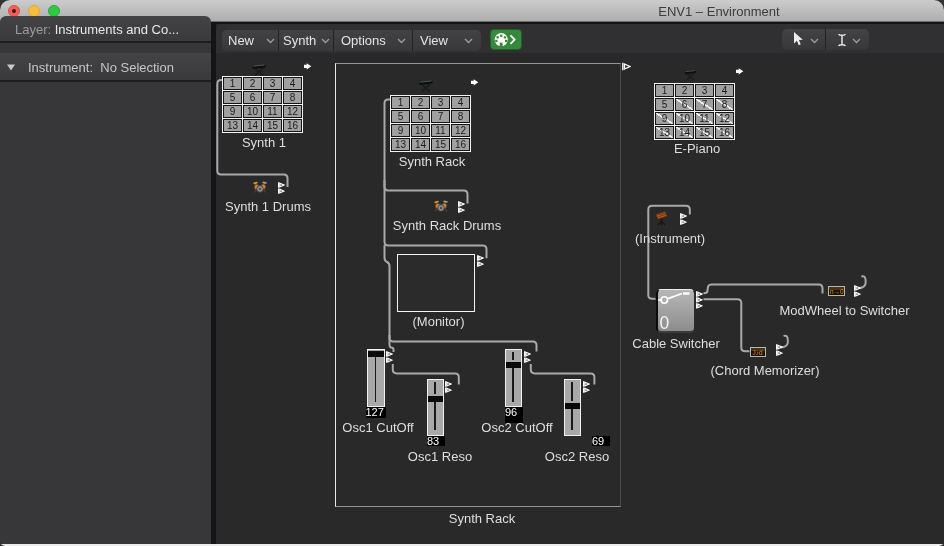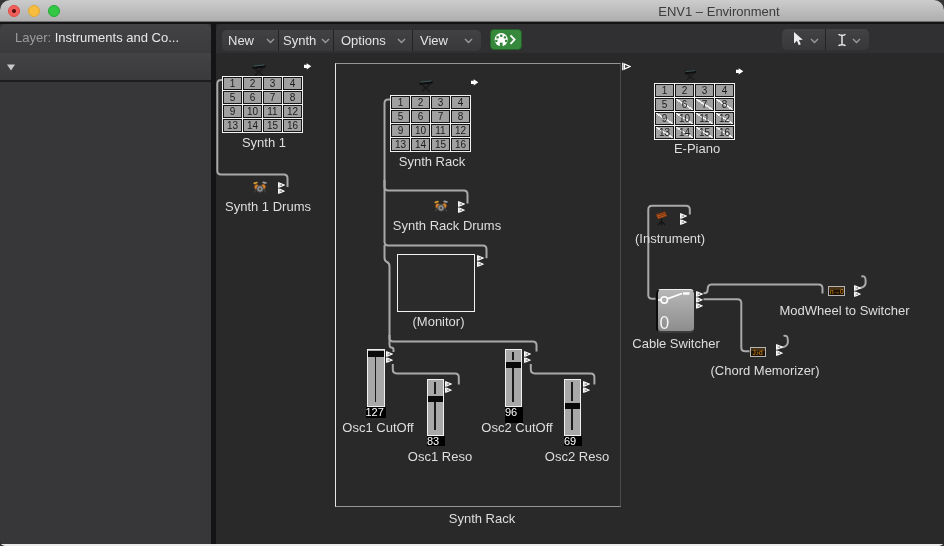--- a/index.html
+++ b/index.html
@@ -25,27 +25,28 @@
 </style></head>
 <body>
 <div id="win">
 <div id="tbar"></div>
 <div class="abs tl" style="left:8px;background:#f1605b;border:1px solid #e14b45"></div>
 <div class="abs" style="left:12px;top:9px;width:4px;height:4px;border-radius:50%;background:#4e100c"></div>
 <div class="abs tl" style="left:28px;background:#f6bd3f;border:1px solid #e2a730"></div>
 <div class="abs tl" style="left:48px;background:#32c844;border:1px solid #24a939"></div>
 <div class="abs" id="ttext">ENV1 – Environment</div>
 <div class="abs" id="side"></div>
-<div class="abs srow" style="top:24px;height:33px;border-radius:6px 6px 0 0;border-bottom:2px solid #1d1d1f">
+<div class="abs srow" style="top:16px;height:27px;border-radius:6px 6px 0 0;border-bottom:2px solid #1d1d1f">
       <span style="position:absolute;left:15px;top:6px"><span style="color:#9b9b9b">Layer: </span><span style="color:#e8e8e8">Instruments and Co...</span></span>
     </div>
 <div class="abs srow" style="top:53px;height:29px;border-bottom:2px solid #1d1d1f">
       <svg style="left:6.5px;top:11px" width="8" height="7" viewBox="0 0 8 7">
         <path d="M0,0.5 H8 L4,6.5 Z" fill="#c8c8c8"></path>
       </svg>
+      <span style="position:absolute;left:28px;top:7px">Instrument:&nbsp; No Selection</span>
     </div>
 <div class="abs" id="main"></div>
 <div class="abs" id="toolbar" style="left:216px;top:24px"></div>
 
 <div class="abs seg" style="left:222px;top:30px;width:259px;height:21px"></div>
 <div class="abs sep" style="left:278px;top:30px;height:21px"></div>
 <div class="abs sep" style="left:333px;top:30px;height:21px"></div>
 <div class="abs sep" style="left:412px;top:30px;height:21px"></div>
 <div class="abs mbtn" style="left:228px;top:30px;width:40px">New</div>
 <div class="abs mbtn" style="left:283px;top:30px;width:40px">Synth</div>
@@ -274,21 +275,21 @@
       <div class="ftr" style="top:2px;height:8px"></div>
       <div class="ftr" style="top:18px;height:34px"></div>
     </div>
 <div class="abs fval" style="left:505px;top:407px;width:18px;height:16px">96</div>
 <div class="abs lbl" style="left:517px;top:419.5px">Osc2 CutOff</div>
 <div class="abs fader" style="left:563.5px;top:379px;width:17.5px;height:56.5px">
       <div class="fth" style="top:23px"></div>
       <div class="ftr" style="top:2px;height:19px"></div>
       <div class="ftr" style="top:29px;height:21px"></div>
     </div>
-<div class="abs fval" style="left:564px;top:435.5px;width:18px;height:10.5px">69</div>
+<div class="abs fval" style="left:592px;top:435.5px;width:18px;height:10.5px">69</div>
 <div class="abs lbl" style="left:577px;top:449px">Osc2 Reso</div>
 <div class="abs lbl" style="left:482px;top:510.5px">Synth Rack</div>
 
 <svg class="abs" style="left:655px;top:210px" width="13" height="16" viewBox="0 0 13 16">
       <path d="M1,4.5 L10,1.5 L12,6 L3,9 Z" fill="#c2591f" stroke="#5a2a10" stroke-width="0.7"></path>
       <path d="M2.5,5.2 L10.5,2.6 M3.5,6.8 L11,4.2" stroke="#5a2a10" stroke-width="0.8"></path>
       <path d="M6.5,9 V11.2 M6.5,11.2 L3,15 M6.5,11.2 L10,15 M6.5,11.2 V15.5" stroke="#131313" stroke-width="1.2"></path>
     </svg>
 <div class="abs lbl" style="left:670px;top:230.5px">(Instrument)</div>
 

